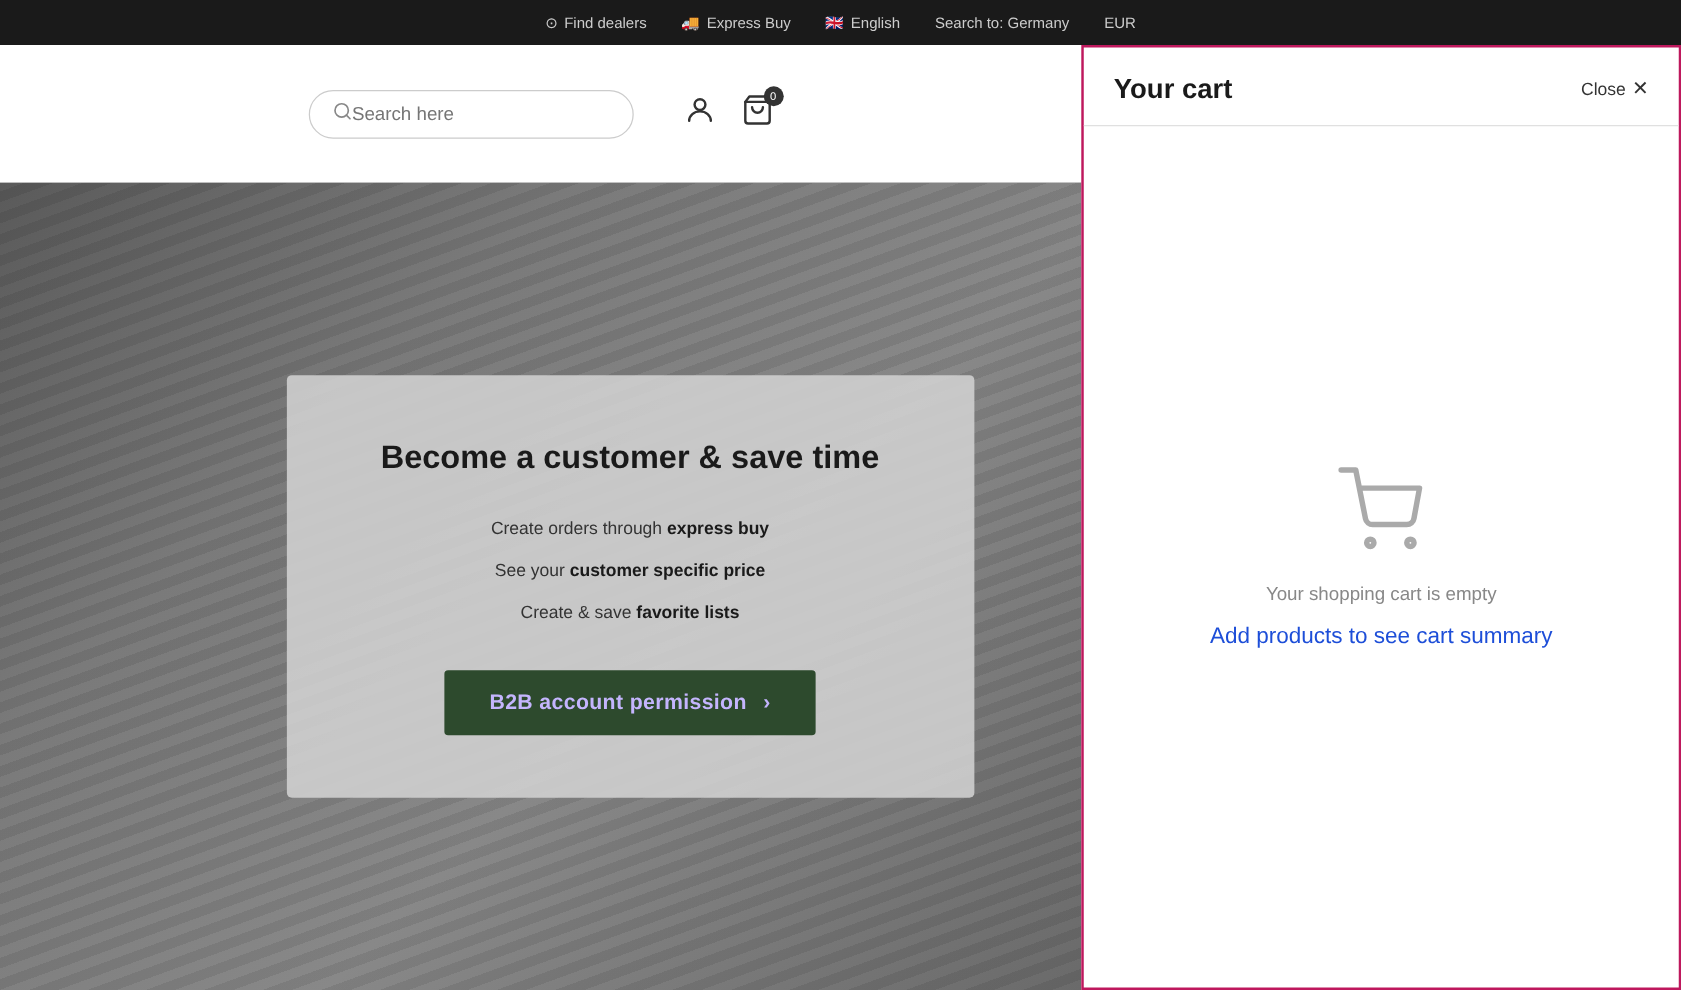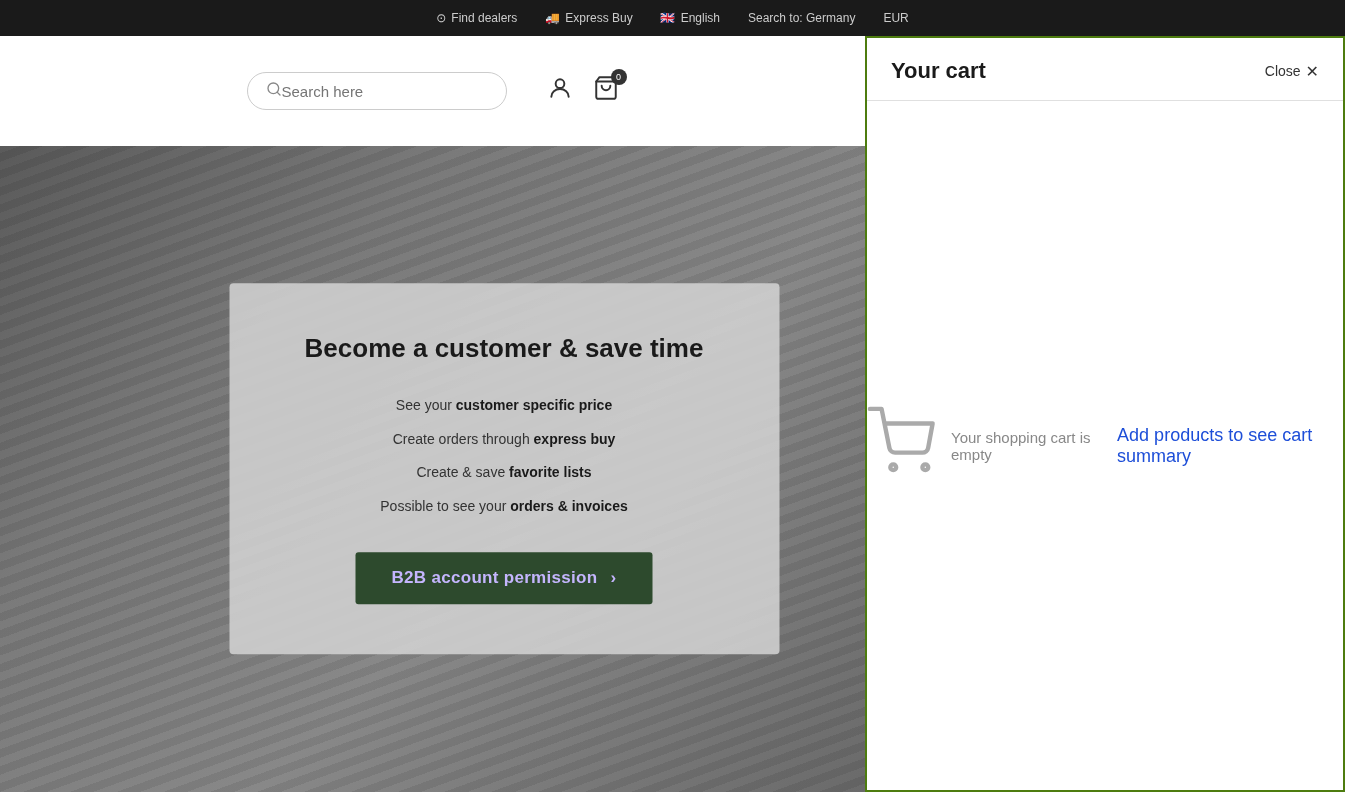--- a/index.html
+++ b/index.html
@@ -171,21 +171,21 @@
       border: none;
       letter-spacing: 0.3px;
     }
     .btn-arrow {
       margin-left: 8px;
     }
 
     
     .cart-panel {
       flex: 1;
-      border: 2px solid #4d7c0f;
+      border: 2px solid #be185d;
       background: #fff;
       display: flex;
       flex-direction: column;
       position: relative;
     }
     .cart-header {
       display: flex;
       align-items: center;
       justify-content: space-between;
       padding: 20px 24px 16px 24px;
@@ -200,20 +200,21 @@
       display: flex;
       align-items: center;
       gap: 5px;
       font-size: 14px;
       color: #333;
       cursor: pointer;
     }
     .cart-body {
       flex: 1;
       display: flex;
+      flex-direction: column;
       align-items: center;
       justify-content: center;
       gap: 14px;
     }
     .empty-cart-icon {
       color: #aaa;
       font-size: 64px;
       line-height: 1;
     }
     .empty-cart-icon svg {
@@ -288,30 +289,27 @@
       </div>
     </div>
 
     <div class="hero-area">
       <div class="hero-bg"></div>
 
       <div class="promo-card">
         <div class="promo-title">Become a customer &amp; save time</div>
         <ul class="promo-features">
           <li>
+            <span>Create orders through </span><strong>express buy</strong>
+          </li>
+          <li>
             <span>See your </span><strong>customer specific price</strong>
           </li>
           <li>
-            <span>Create orders through </span><strong>express buy</strong>
-          </li>
-          <li>
             <span>Create &amp; save </span><strong>favorite lists</strong>
-          </li>
-          <li>
-            <span>Possible to see your </span><strong>orders &amp; invoices</strong>
           </li>
         </ul>
         <button class="promo-btn">
           <span>B2B account permission</span>
           <span class="btn-arrow">›</span>
         </button>
       </div>
     </div>
 
   </div>

